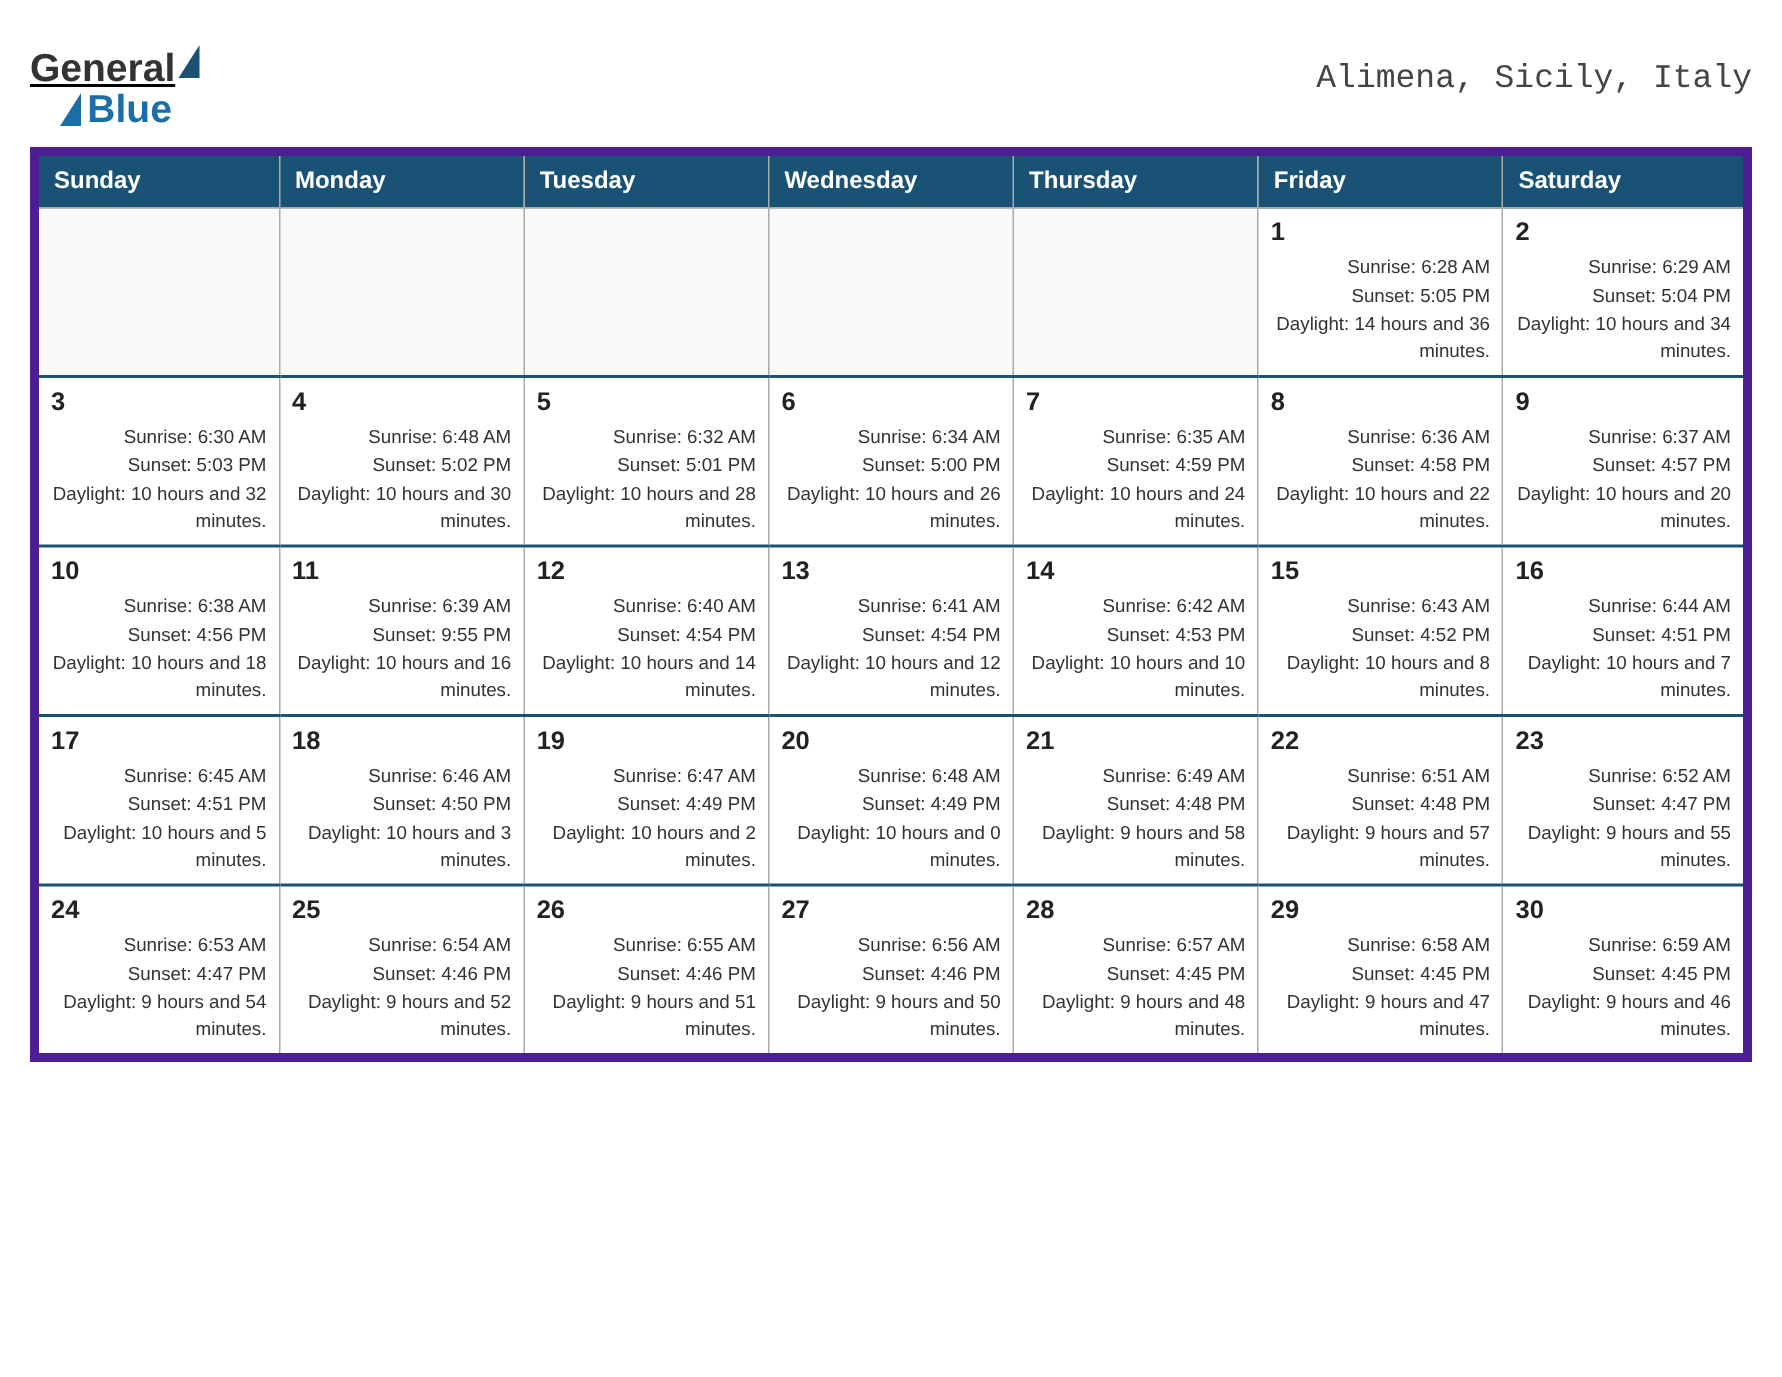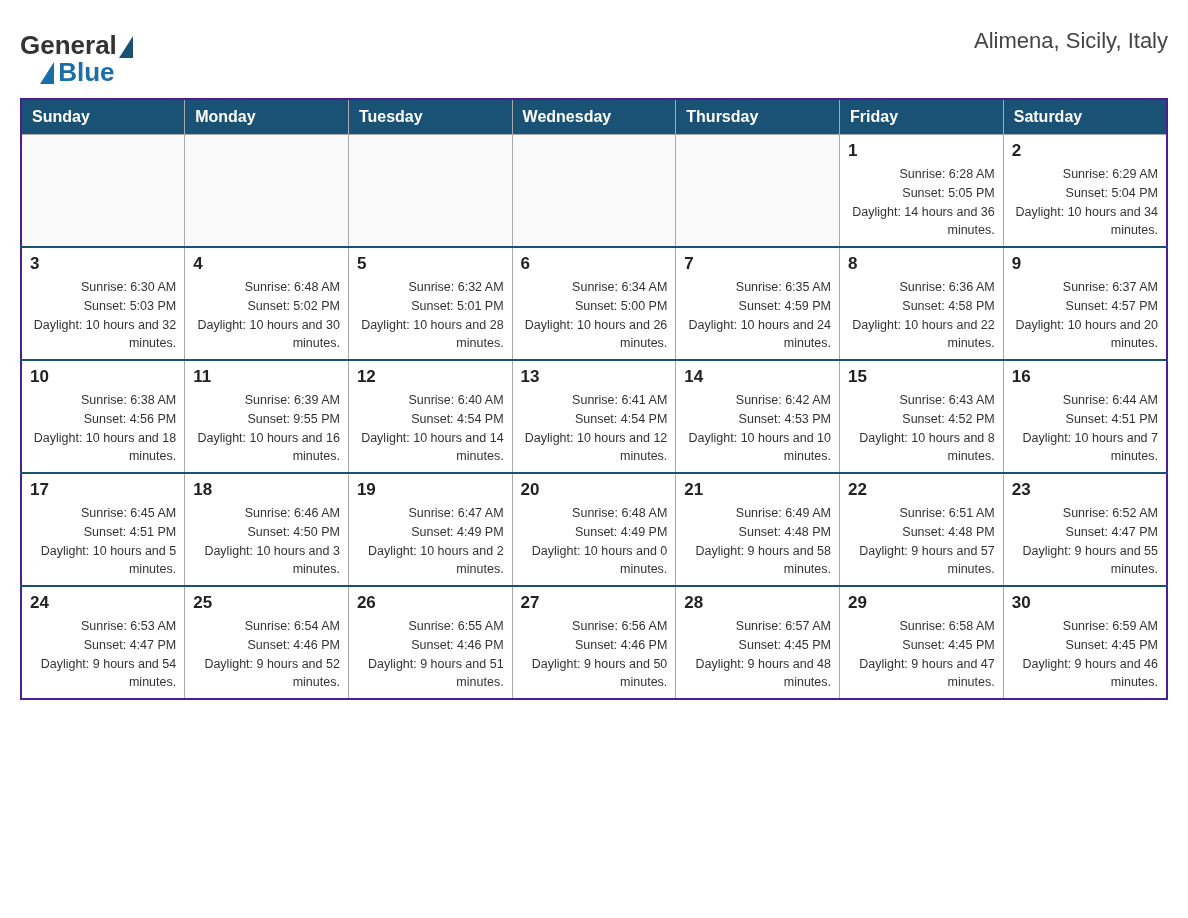--- a/index.html
+++ b/index.html
@@ -16,21 +16,22 @@
       align-items: flex-start;
       margin-bottom: 10px;
     }
     .logo {
       display: flex;
       flex-direction: column;
       padding-top: 10px;
     }
     .logo-text {
       display: flex;
-      align-items: center;
+      align-items: flex-start;
+      text-decoration: underline;
     }
     .logo-general {
       font-size: 26px;
       font-weight: bold;
       color: #333;
     }
     .logo-blue-part {
       display: flex;
       align-items: center;
     }
@@ -52,26 +53,27 @@
       text-align: right;
     }
     .calendar-title {
       font-size: 52px;
       font-weight: bold;
       color: #222;
     }
     .location {
       font-size: 22px;
       color: #444;
-      margin-top: 8px;
+      margin-top: 20px;
+      font-family: Liberation Mono, monospace;
     }
     .calendar {
       width: 100%;
       border-collapse: collapse;
-      border: 2px solid #4c1d95;
+      border: 6px solid #4c1d95;
       padding-left: 31px;
     }
     .calendar th {
       background-color: #1a5276;
       color: #fff;
       text-align: left;
       padding: 8px 10px;
       font-size: 16px;
       border: 1px solid #aaa;
     }

